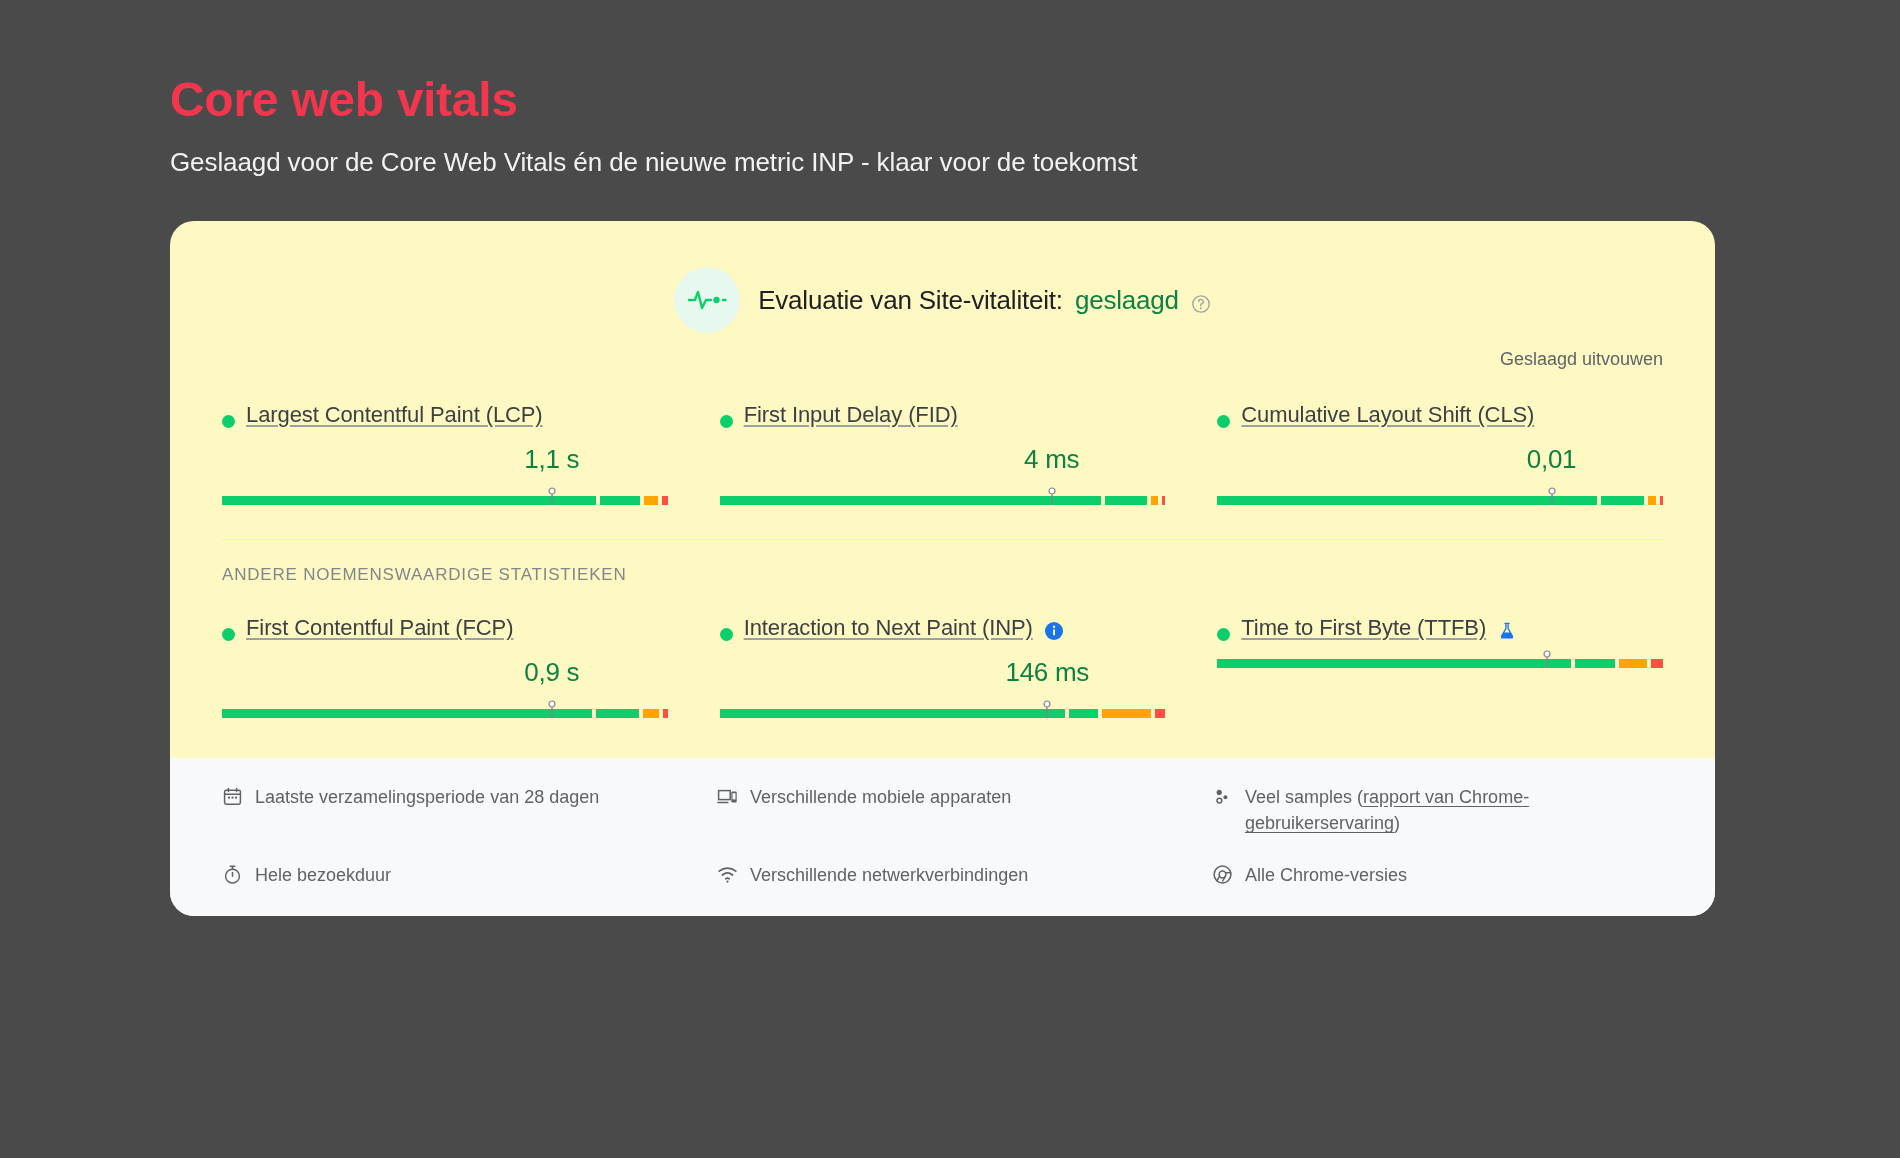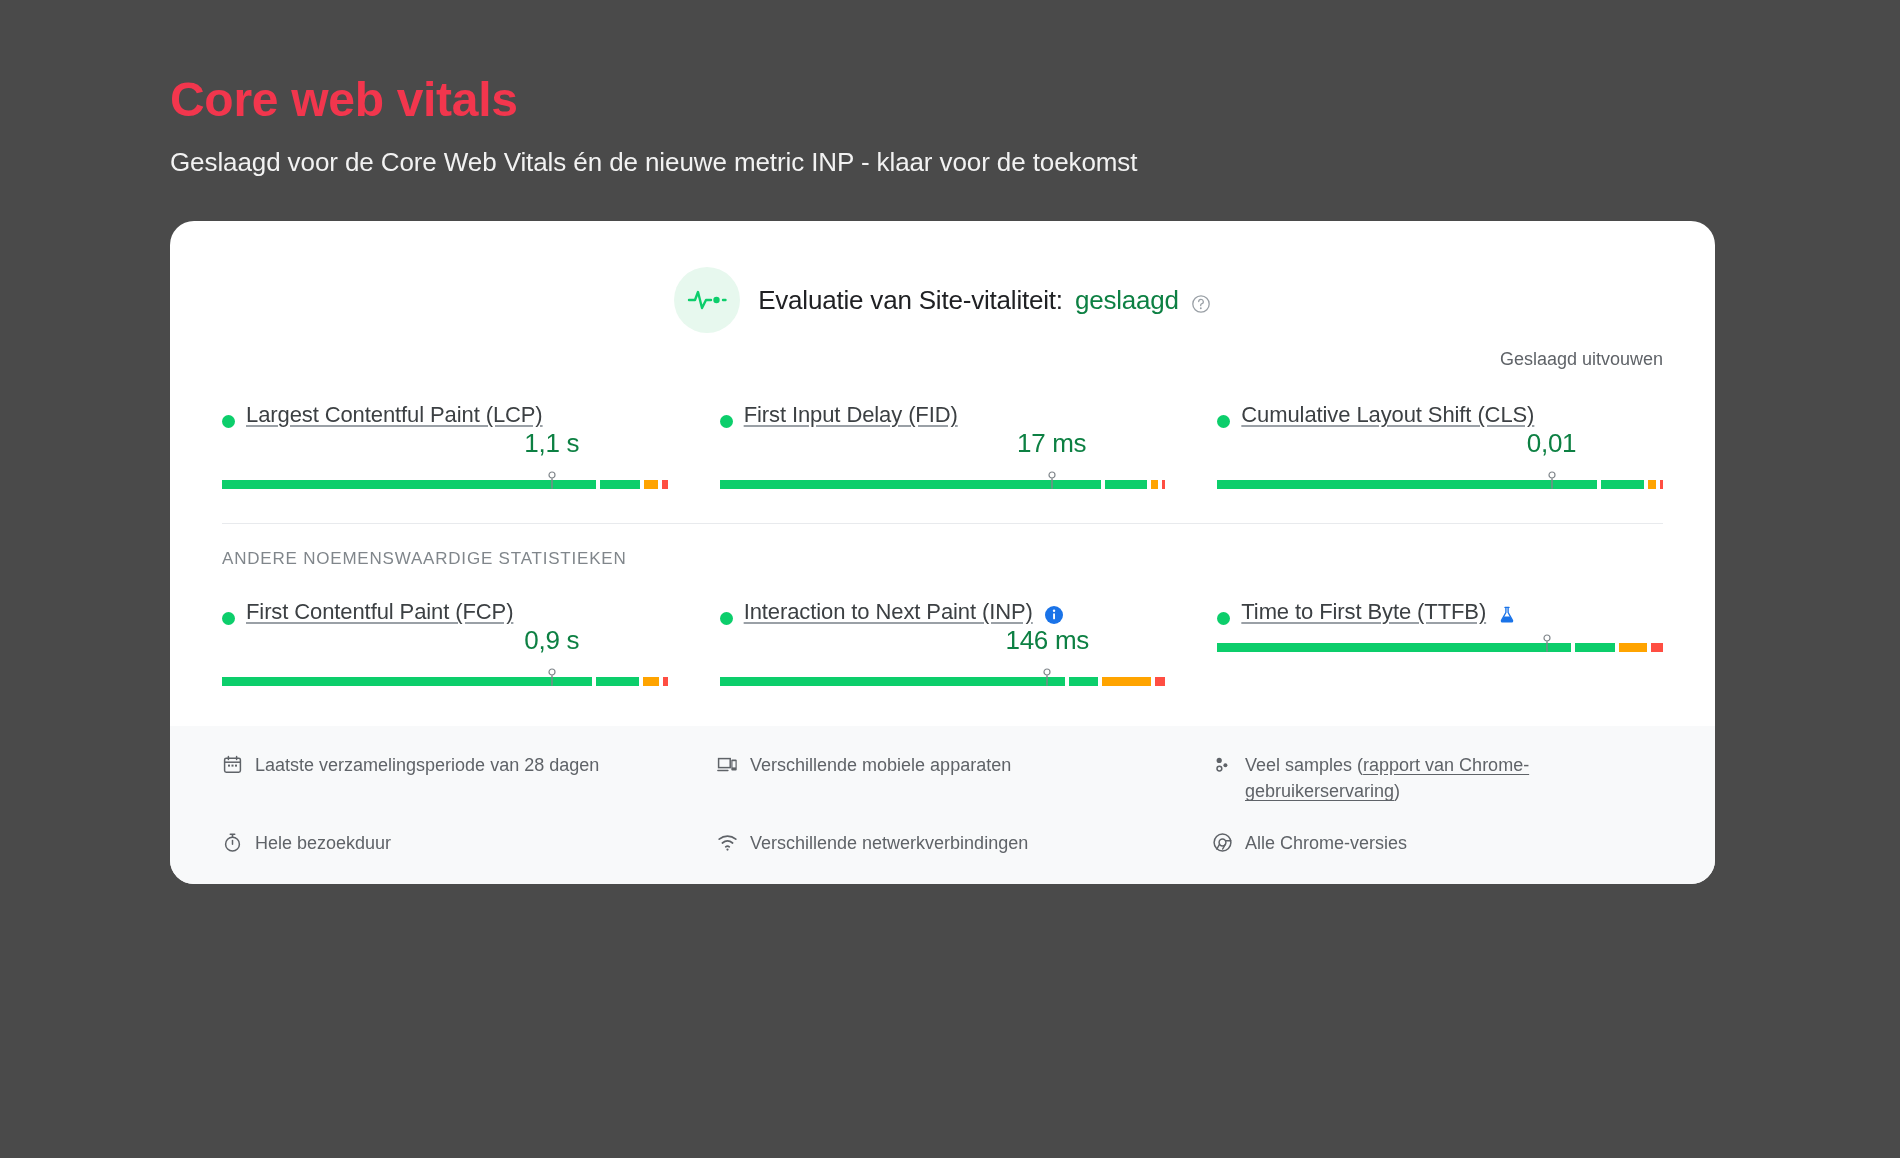--- a/index.html
+++ b/index.html
@@ -32,21 +32,21 @@
     color: #f2f2f2;
     font-size: 26px;
     font-weight: 400;
     margin-top: 20px;
     letter-spacing: -0.1px;
   }
 
   
   .card {
     margin-top: 43px;
-    background: #ffffff;
+    background: #fef9c3;
     border-radius: 24px;
     width: 1545px;
     padding: 0;
     overflow: hidden;
   }
 
   .card-inner { padding: 34px 30px 0 30px; }
 
   
   .vitals-header {
@@ -121,20 +121,21 @@
     text-decoration: underline;
     text-underline-offset: 3px;
     text-decoration-color: #9aa0a6;
     cursor: pointer;
     letter-spacing: -0.1px;
   }
   .badge-icon { width: 20px; height: 20px; flex: 0 0 auto; display:inline-block;}
 
   .metric-value-row {
     display: flex;
+    margin-top: 16px;
     height: 34px;
     position: relative;
   }
   .metric-value {
     position: absolute;
     font-size: 26px;
     color: #0d8043;
     transform: translateX(-50%);
     white-space: nowrap;
     letter-spacing: -0.3px;
@@ -269,21 +270,21 @@
                 </svg></span>
     </div>
           </div>
           <div class="metric">
     <div class="metric-head">
       <span class="status-dot"></span>
       <span class="metric-name">First Input Delay (FID)</span>
 
     </div>
     <div class="metric-value-row">
-      <span class="metric-value" style="left:74.5%">17 ms</span>
+      <span class="metric-value" style="left:74.5%">4 ms</span>
     </div>
     <div class="bar-wrap">
       <div class="bar">
                 <div class="seg green" style="width:87%"></div>
                 <div class="seg green" style="width:9.5%"></div>
                 <div class="seg orange" style="width:1.7%"></div>
                 <div class="seg red" style="width:0.7%"></div>
               </div>
       <span class="marker" style="left:74.5%"><svg width="11" height="18" viewBox="0 0 11 18">
                   <circle cx="5.5" cy="4" r="3" fill="#fff" stroke="#80868b" stroke-width="1.2"></circle>

